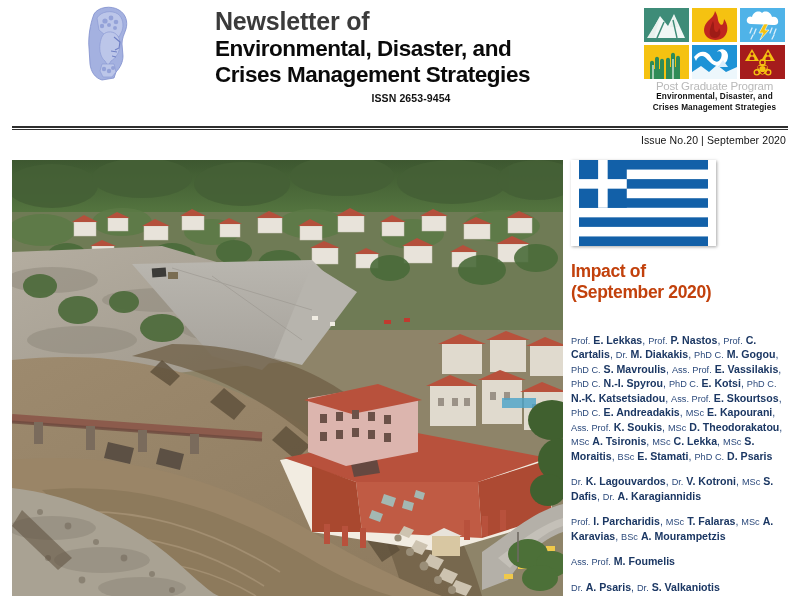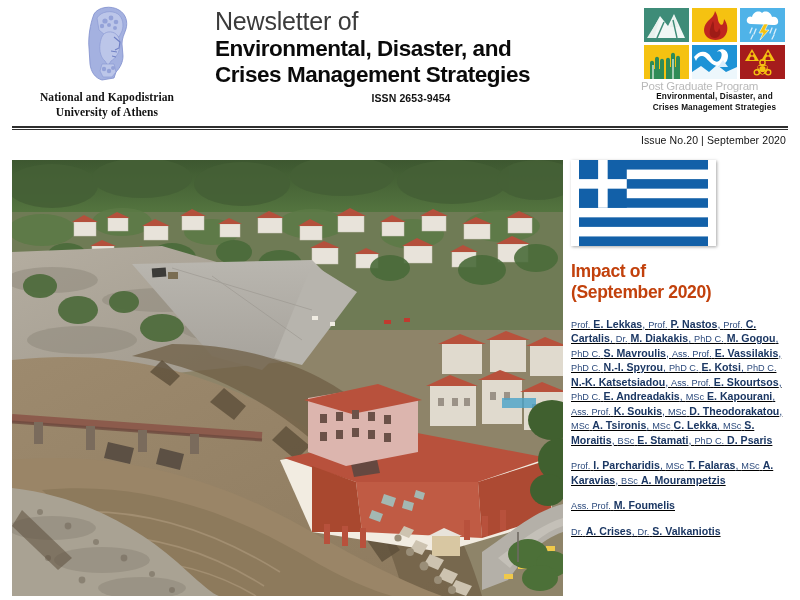--- a/index.html
+++ b/index.html
@@ -16,42 +16,42 @@
   .uoa-block{position:absolute;left:12px;top:4px;width:190px;text-align:center;}
   .crest{width:58px;height:84px;display:block;margin:0 auto;}
   .uoa-name{
     font-family:"Liberation Serif", serif;
     font-size:11.5px;font-weight:700;color:#111;line-height:1.28;
     margin-top:2px;letter-spacing:.1px;
   }
 
   .title-block{position:absolute;left:215px;top:8px;width:410px;}
   .t-news{
-    font-size:25px;color:#3b3b3b;font-weight:400;line-height:1.05;
+    font-size:25px;color:#3b3b3b;font-weight:700;line-height:1.05;
     letter-spacing:-.2px;
   }
   .t-main{
     font-size:22.5px;font-weight:700;color:#0a0a0a;line-height:1.16;
     letter-spacing:-.45px;margin-top:2px;
   }
   .issn{
     text-align:center;font-size:10.5px;font-weight:700;color:#111;
     margin-top:4px;padding-right:18px;letter-spacing:.1px;
   }
 
   
   .pg-logo{position:absolute;left:641px;top:8px;width:147px;}
   .pg-grid{
     display:grid;grid-template-columns:repeat(3,45px);
     grid-template-rows:repeat(2,34px);gap:3px;width:141px;margin:0 auto;
   }
   .pg-tile{position:relative;overflow:hidden;}
   .pg-tile svg{display:block;width:100%;height:100%;}
   .pg-cap1{
-    text-align:left;font-size:11.5px;color:#b9b9b9;font-weight:400;
+    text-align:center;font-size:11.5px;color:#b9b9b9;font-weight:400;
     margin-top:1px;letter-spacing:-.2px;
   }
   .pg-cap2{
     text-align:center;font-size:8.2px;color:#111;font-weight:700;
     line-height:1.3;letter-spacing:.15px;
   }
 
   .rule-wrap{position:absolute;left:12px;top:126px;width:776px;}
   .rule-thick{height:1.6px;background:#2e2e2e;}
   .rule-thin{height:1px;background:#2e2e2e;margin-top:1.6px;}
@@ -73,21 +73,21 @@
 
   .flag{
     width:145px;height:86px;display:block;
     box-shadow:1px 1px 3px rgba(0,0,0,.35);
   }
   .article-title{
     margin-top:15px;font-size:17.5px;font-weight:700;color:#c2410c;
     line-height:1.22;letter-spacing:-.35px;
   }
 
-  .authors{margin-top:13px;width:218px;text-decoration:underline;}
+  .authors{margin-top:29px;width:218px;}
   .agroup{
     font-size:10.6px;line-height:1.36;color:#2c4a7c;
     margin-bottom:11px;text-align:left;
   }
   .agroup b{font-weight:700;color:#1b3763;}
   .agroup .sm{font-size:9.2px;}
 </style>
 </head>
 <body>
 
@@ -113,24 +113,20 @@
           <circle cx="31" cy="21" r="2"></circle>
             <circle cx="37" cy="24" r="2"></circle>
           <circle cx="26" cy="65" r="2.2"></circle>
             <circle cx="31" cy="67" r="2.2"></circle>
           <circle cx="35" cy="64" r="2"></circle>
         </g>
         <path d="M36 33 L42 38 L41 44 L37 46" fill="none" stroke="#6f7fc4" stroke-width="1.1"></path>
         <path d="M33 47 L39 48" fill="none" stroke="#6f7fc4" stroke-width="1"></path>
         <path d="M34 52 L38 53" fill="none" stroke="#6f7fc4" stroke-width="1"></path>
       </svg>
-      <div class="uoa-name">
-        <span>National and Kapodistrian</span><br>
-        <span>University of Athens</span>
-      </div>
     </div>
 
     <div class="title-block">
       <div class="t-news">Newsletter of</div>
       <div class="t-main">
         <div>Environmental, Disaster, and</div>
         <div>Crises Management Strategies</div>
       </div>
       <div class="issn">ISSN 2653-9454</div>
     </div>
@@ -552,19 +548,20 @@
       <rect y="4" width="10" height="2" fill="#ffffff"></rect>
     </svg>
 
     <div class="article-title">
       <div>Impact of</div>
       <div>(September 2020)</div>
     </div>
 
     <div class="authors">
       <div class="agroup"><span class="sm">Prof.</span> <b>E. Lekkas</b>, <span class="sm">Prof.</span> <b>P. Nastos</b>, <span class="sm">Prof.</span> <b>C. Cartalis</b>, <span class="sm">Dr.</span> <b>M. Diakakis</b>, <span class="sm">PhD C.</span> <b>M. Gogou</b>, <span class="sm">PhD C.</span> <b>S. Mavroulis</b>, <span class="sm">Ass. Prof.</span> <b>E. Vassilakis</b>, <span class="sm">PhD C.</span> <b>N.-I. Spyrou</b>, <span class="sm">PhD C.</span> <b>E. Kotsi</b>, <span class="sm">PhD C.</span> <b>N.-K. Katsetsiadou</b>, <span class="sm">Ass. Prof.</span> <b>E. Skourtsos</b>, <span class="sm">PhD C.</span> <b>E. Andreadakis</b>, <span class="sm">MSc</span> <b>E. Kapourani</b>, <span class="sm">Ass. Prof.</span> <b>K. Soukis</b>, <span class="sm">MSc</span> <b>D. Theodorakatou</b>,<br><span class="sm">MSc</span> <b>A. Tsironis</b>, <span class="sm">MSc</span> <b>C. Lekka</b>, <span class="sm">MSc</span> <b>S. Moraitis</b>, <span class="sm">BSc</span> <b>E. Stamati</b>, <span class="sm">PhD C.</span> <b>D. Psaris</b></div>
+      <div class="agroup"><span class="sm">Dr.</span> <b>K. Lagouvardos</b>, <span class="sm">Dr.</span> <b>V. Kotroni</b>, <span class="sm">MSc</span> <b>S. Dafis</b>, <span class="sm">Dr.</span> <b>A. Karagiannidis</b></div>
       <div class="agroup"><span class="sm">Prof.</span> <b>I. Parcharidis</b>, <span class="sm">MSc</span> <b>T. Falaras</b>, <span class="sm">MSc</span> <b>A. Karavias</b>, <span class="sm">BSc</span> <b>A. Mourampetzis</b></div>
       <div class="agroup"><span class="sm">Ass. Prof.</span> <b>M. Foumelis</b></div>
-      <div class="agroup"><span class="sm">Dr.</span> <b>A. Crises</b>, <span class="sm">Dr.</span> <b>S. Valkaniotis</b></div>
+      <div class="agroup"><span class="sm">Dr.</span> <b>A. Psaris</b>, <span class="sm">Dr.</span> <b>S. Valkaniotis</b></div>
     </div>
   </div>
 
 </div>
 
 </body></html>

